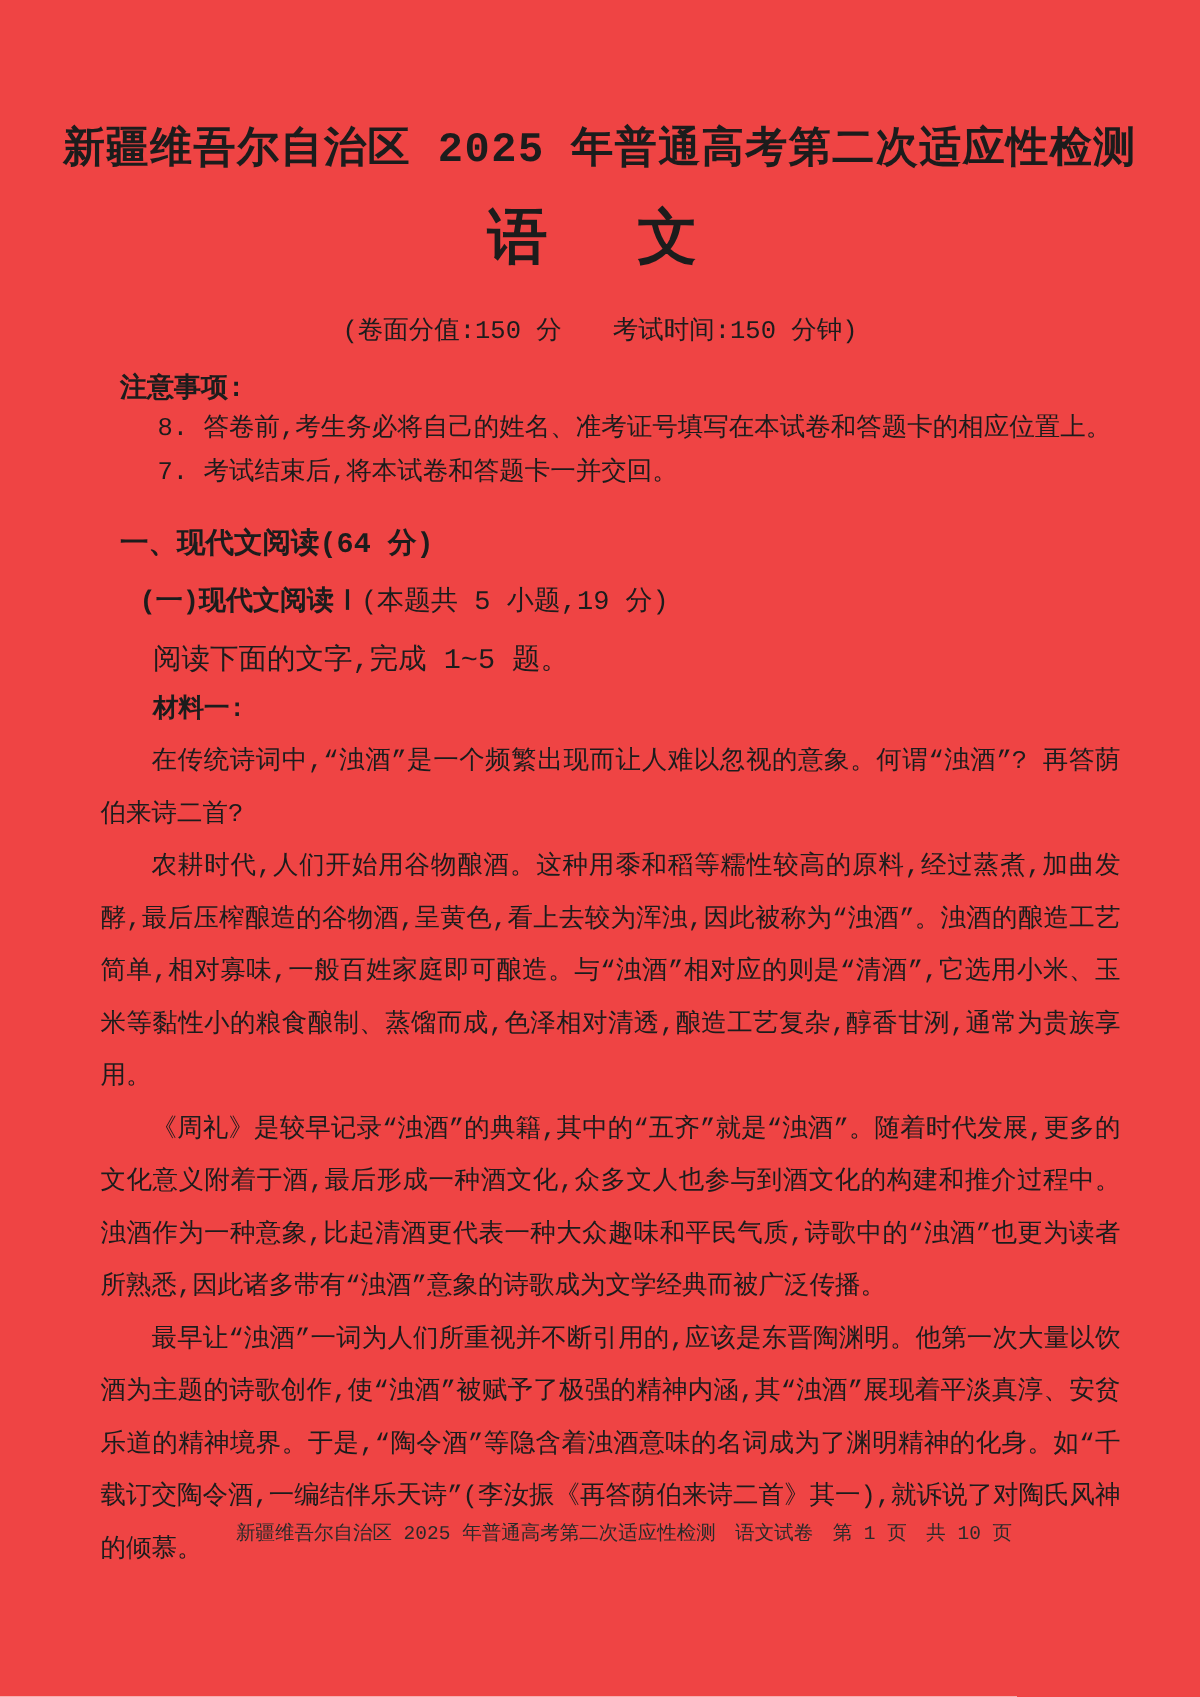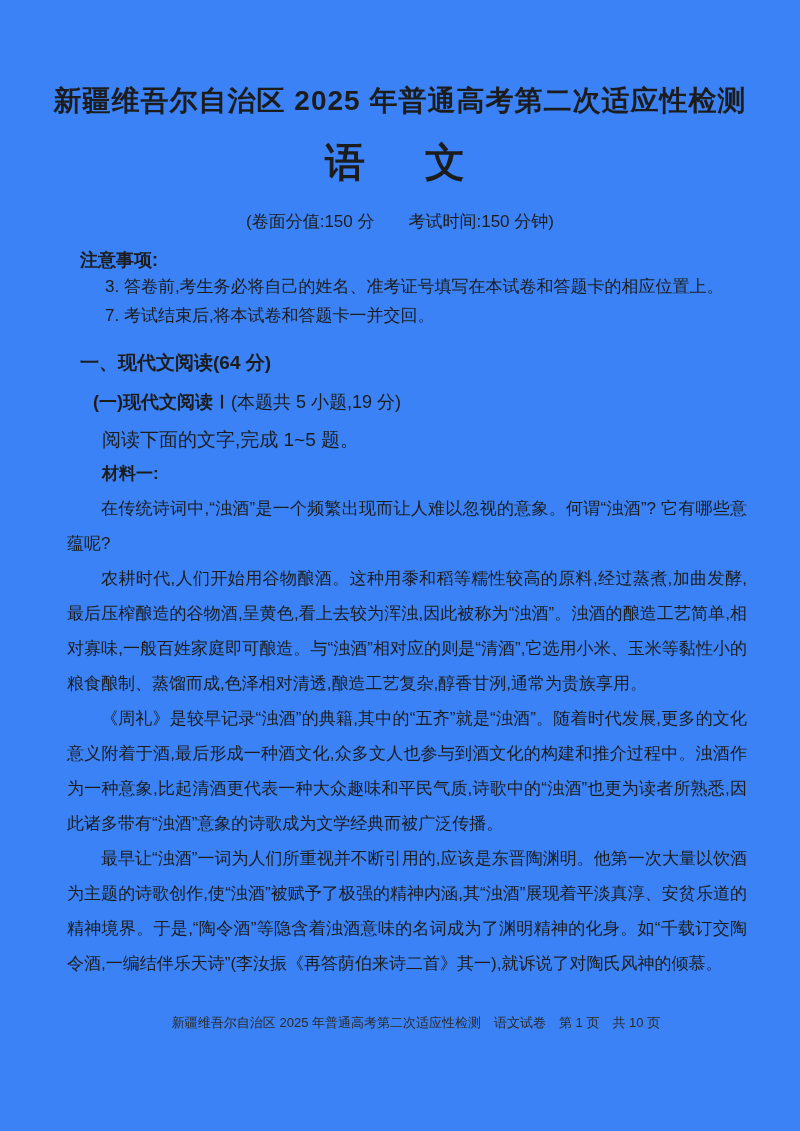--- a/index.html
+++ b/index.html
@@ -5,23 +5,23 @@
   html, body {
     margin: 0;
     padding: 0;
     background: #ffffff;
   }
   .page {
     position: relative;
     width: 800px;
     height: 1131px;
     margin: 0 auto;
-    background: #3b82f6;
+    background: #ef4444;
     color: #1c1c1c;
-    font-family: Liberation Sans, sans-serif;
+    font-family: Liberation Mono, monospace;
     overflow: hidden;
   }
   .title {
     margin: 0;
     padding-top: 84px;
     text-align: center;
     font-size: 28px;
     line-height: 34px;
     font-weight: bold;
     letter-spacing: 1px;
@@ -108,34 +108,34 @@
 <div class="page">
 
   <h1 class="title">新疆维吾尔自治区 2025 年普通高考第二次适应性检测</h1>
 
   <div class="subject">语　文</div>
 
   <div class="meta">(卷面分值:150 分　　考试时间:150 分钟)</div>
 
   <div class="notice">
     <div class="notice-heading">注意事项:</div>
-    <div class="notice-item">3. 答卷前,考生务必将自己的姓名、准考证号填写在本试卷和答题卡的相应位置上。</div>
+    <div class="notice-item">8. 答卷前,考生务必将自己的姓名、准考证号填写在本试卷和答题卡的相应位置上。</div>
     <div class="notice-item">7. 考试结束后,将本试卷和答题卡一并交回。</div>
   </div>
 
   <div>
     <div class="section-heading">一、现代文阅读(64 分)</div>
     <div class="subsection">
       <span class="bold">(一)现代文阅读Ⅰ</span><span>(本题共 5 小题,19 分)</span>
     </div>
     <div class="instruction">阅读下面的文字,完成 1~5 题。</div>
     <div class="material-label">材料一:</div>
 
     <div class="body-text">
-      <p>在传统诗词中,“浊酒”是一个频繁出现而让人难以忽视的意象。何谓“浊酒”? 它有哪些意蕴呢?</p>
+      <p>在传统诗词中,“浊酒”是一个频繁出现而让人难以忽视的意象。何谓“浊酒”? 再答荫伯来诗二首?</p>
       <p>农耕时代,人们开始用谷物酿酒。这种用黍和稻等糯性较高的原料,经过蒸煮,加曲发酵,最后压榨酿造的谷物酒,呈黄色,看上去较为浑浊,因此被称为“浊酒”。浊酒的酿造工艺简单,相对寡味,一般百姓家庭即可酿造。与“浊酒”相对应的则是“清酒”,它选用小米、玉米等黏性小的粮食酿制、蒸馏而成,色泽相对清透,酿造工艺复杂,醇香甘洌,通常为贵族享用。</p>
       <p>《周礼》是较早记录“浊酒”的典籍,其中的“五齐”就是“浊酒”。随着时代发展,更多的文化意义附着于酒,最后形成一种酒文化,众多文人也参与到酒文化的构建和推介过程中。浊酒作为一种意象,比起清酒更代表一种大众趣味和平民气质,诗歌中的“浊酒”也更为读者所熟悉,因此诸多带有“浊酒”意象的诗歌成为文学经典而被广泛传播。</p>
       <p>最早让“浊酒”一词为人们所重视并不断引用的,应该是东晋陶渊明。他第一次大量以饮酒为主题的诗歌创作,使“浊酒”被赋予了极强的精神内涵,其“浊酒”展现着平淡真淳、安贫乐道的精神境界。于是,“陶令酒”等隐含着浊酒意味的名词成为了渊明精神的化身。如“千载订交陶令酒,一编结伴乐天诗”(李汝振《再答荫伯来诗二首》其一),就诉说了对陶氏风神的倾慕。</p>
     </div>
   </div>
 
   <div class="footer">新疆维吾尔自治区 2025 年普通高考第二次适应性检测　语文试卷　第 1 页　共 10 页</div>
 
 </div>
 

